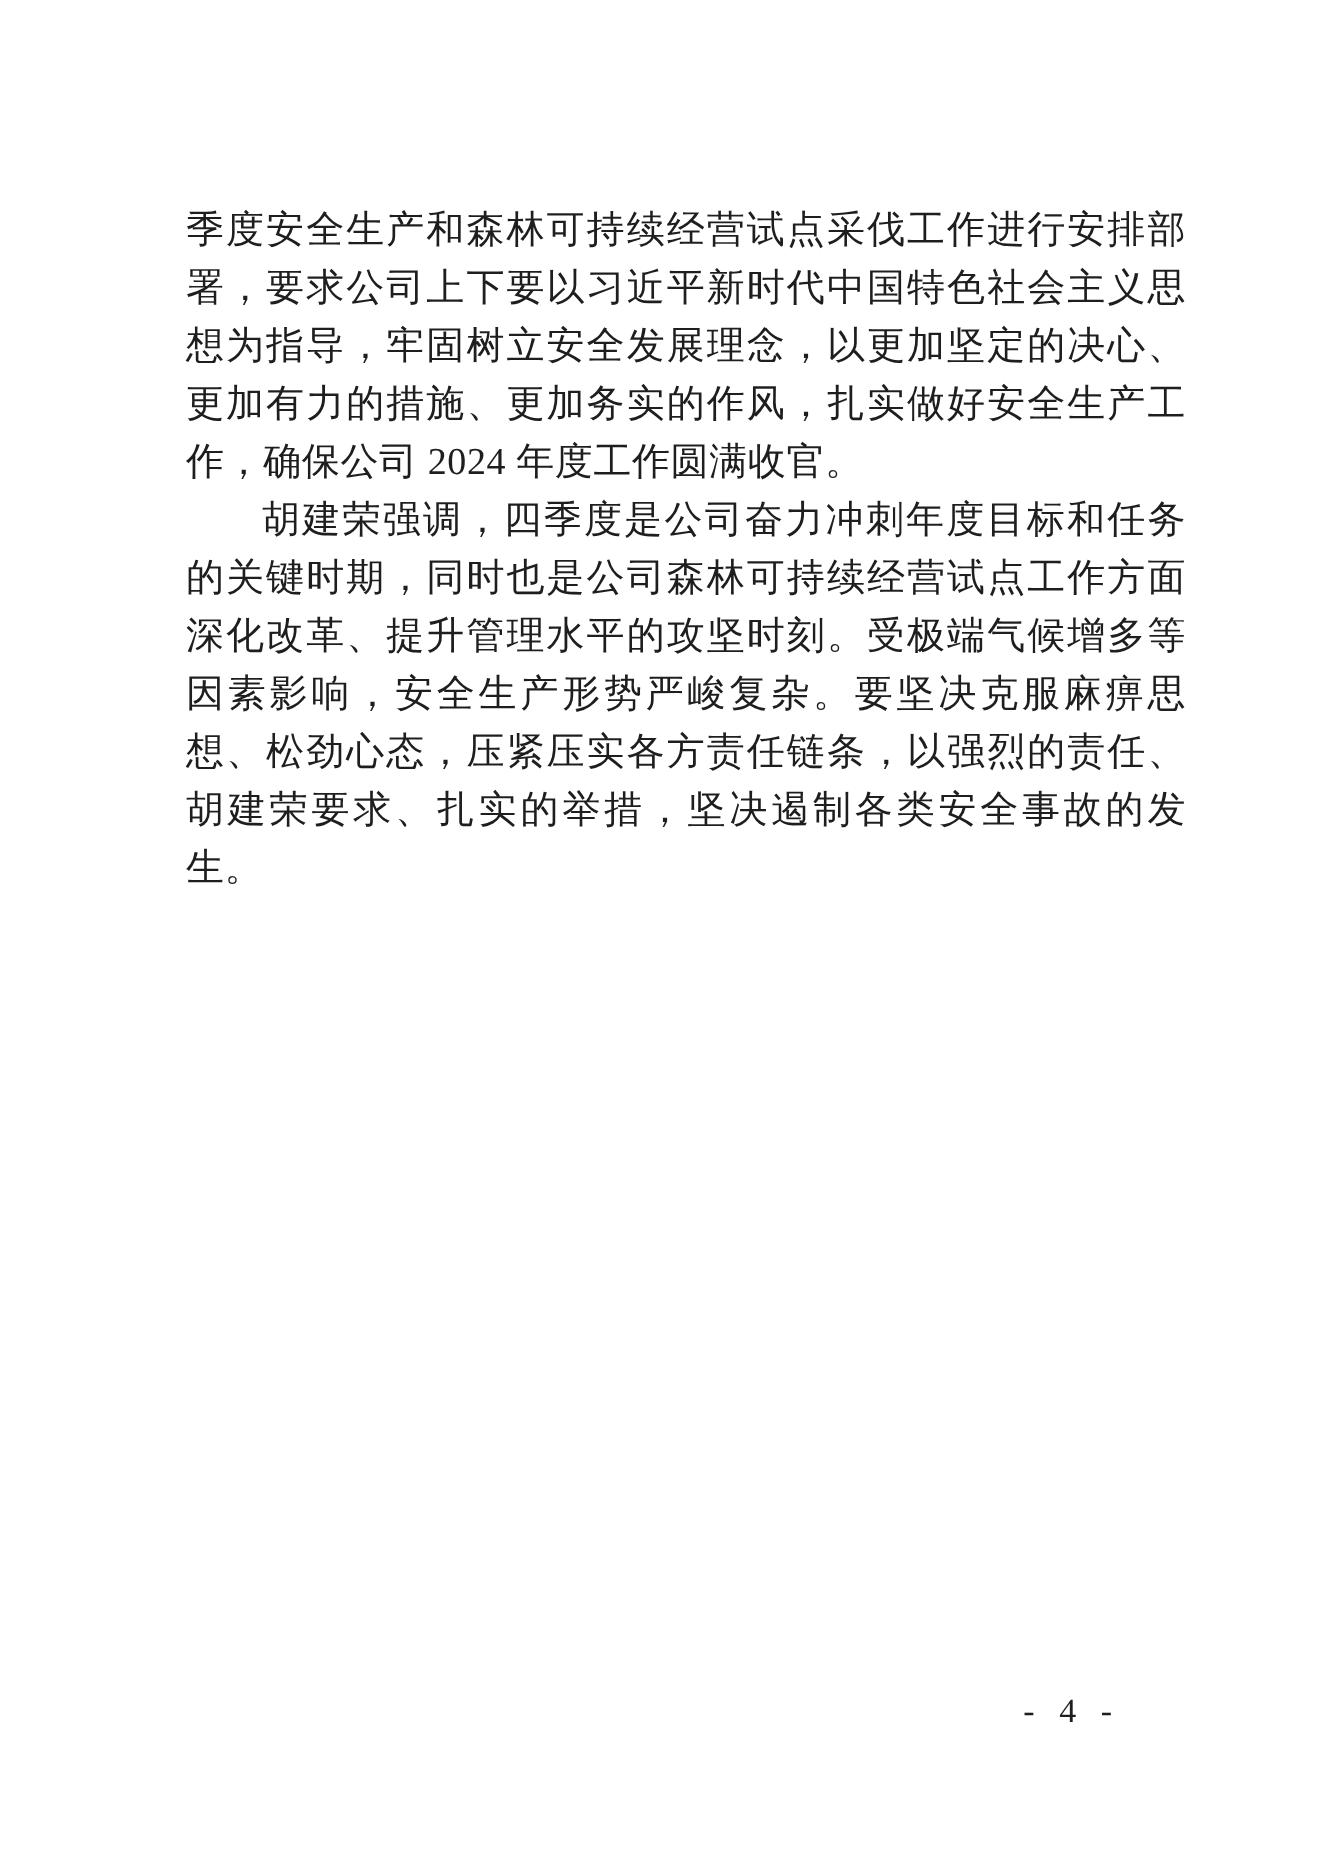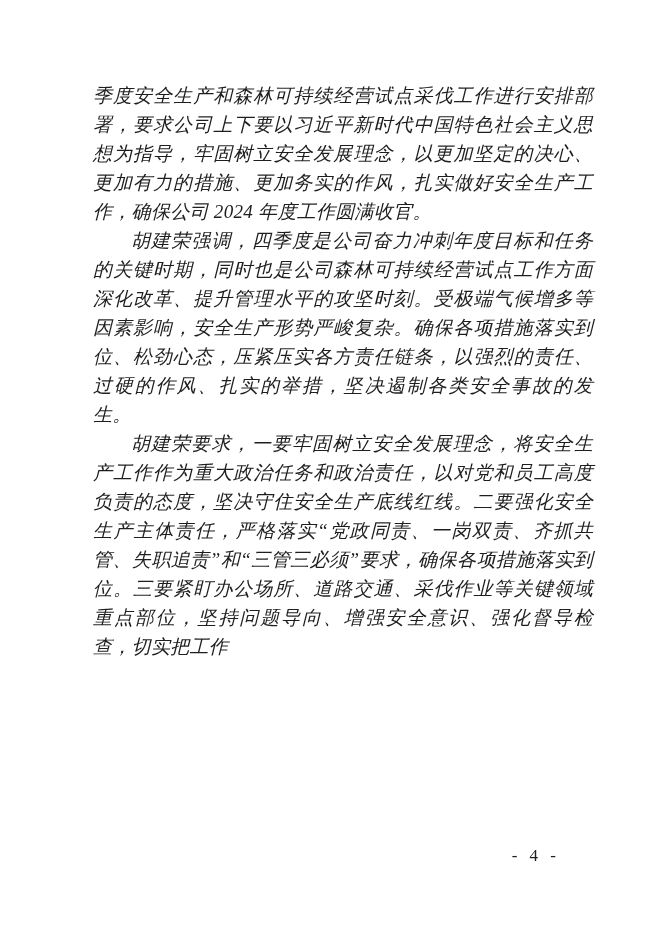--- a/index.html
+++ b/index.html
@@ -10,23 +10,22 @@
     width: 661px;
     height: 935px;
     background: #ffffff;
     position: relative;
     overflow: hidden;
     font-family: "Liberation Serif", "DejaVu Serif", serif;
   }
   .page-body {
     position: absolute;
     left: 93px;
-    top: 81px;
+    top: 101px;
     width: 500px;
-    font-style: italic;
   }
   .para {
     margin: 0;
     font-size: 19px;
     line-height: 29px;
     text-align: justify;
     letter-spacing: 0.3px;
     color: #1e1e1e;
     word-break: break-all;
     overflow-wrap: break-word;
@@ -43,17 +42,16 @@
     letter-spacing: 4px;
     color: #1e1e1e;
     white-space: nowrap;
   }
 </style>
 </head>
 <body>
 
 <div class="page-body">
   <p class="para">季度安全生产和森林可持续经营试点采伐工作进行安排部署，要求公司上下要以习近平新时代中国特色社会主义思想为指导，牢固树立安全发展理念，以更加坚定的决心、更加有力的措施、更加务实的作风，扎实做好安全生产工作，确保公司 2024 年度工作圆满收官。</p>
-  <p class="para indent">胡建荣强调，四季度是公司奋力冲刺年度目标和任务的关键时期，同时也是公司森林可持续经营试点工作方面深化改革、提升管理水平的攻坚时刻。受极端气候增多等因素影响，安全生产形势严峻复杂。确保各项措施落实到位、松劲心态，压紧压实各方责任链条，以强烈的责任、过硬的作风、扎实的举措，坚决遏制各类安全事故的发生。</p>
-  <p class="para indent">胡建荣要求，一要牢固树立安全发展理念，将安全生产工作作为重大政治任务和政治责任，以对党和员工高度负责的态度，坚决守住安全生产底线红线。二要强化安全生产主体责任，严格落实“党政同责、一岗双责、齐抓共管、失职追责”和“三管三必须”要求，确保各项措施落实到位。三要紧盯办公场所、道路交通、采伐作业等关键领域重点部位，坚持问题导向、增强安全意识、强化督导检查，切实把工作</p>
+  <p class="para indent">胡建荣强调，四季度是公司奋力冲刺年度目标和任务的关键时期，同时也是公司森林可持续经营试点工作方面深化改革、提升管理水平的攻坚时刻。受极端气候增多等因素影响，安全生产形势严峻复杂。要坚决克服麻痹思想、松劲心态，压紧压实各方责任链条，以强烈的责任、胡建荣要求、扎实的举措，坚决遏制各类安全事故的发生。</p>
 </div>
 
 <div class="page-footer">- 4 -</div>
 
 </body></html>

